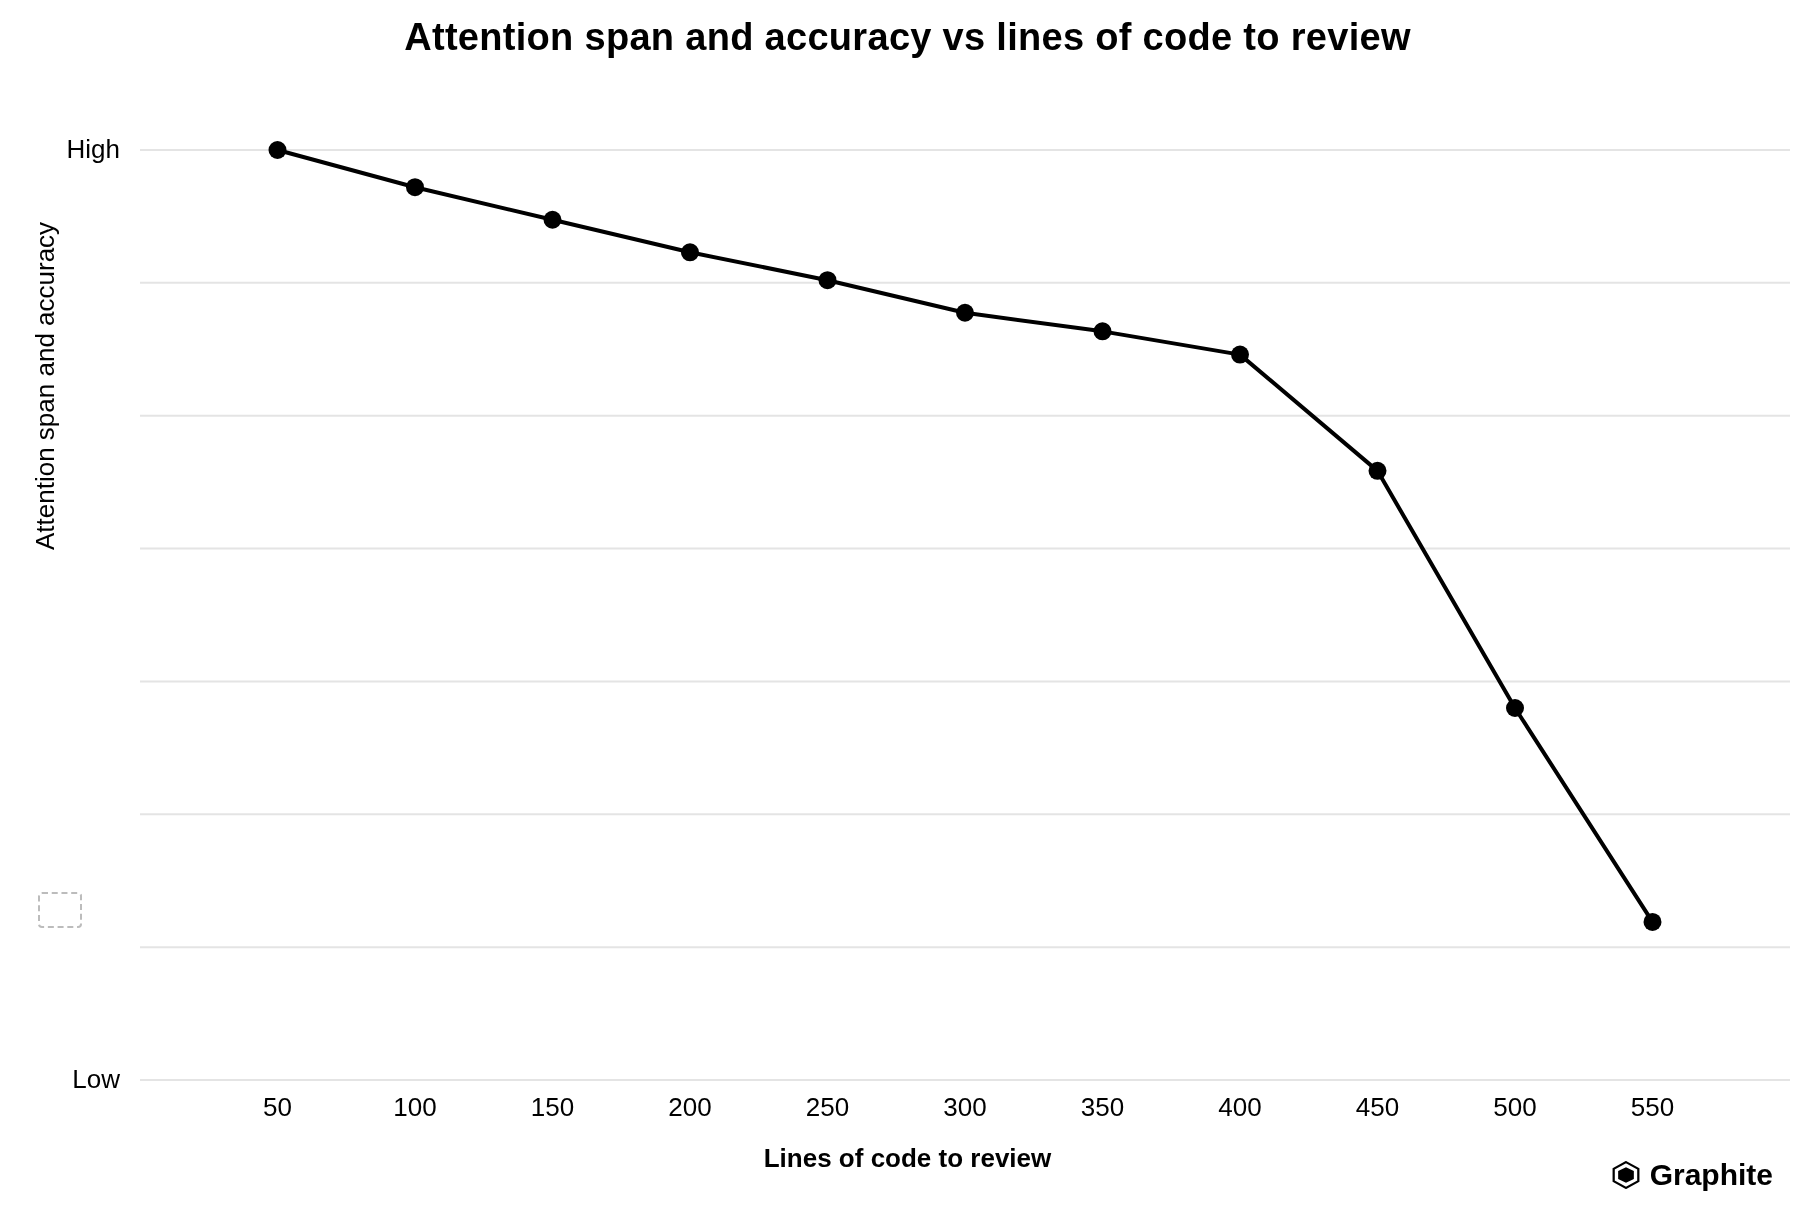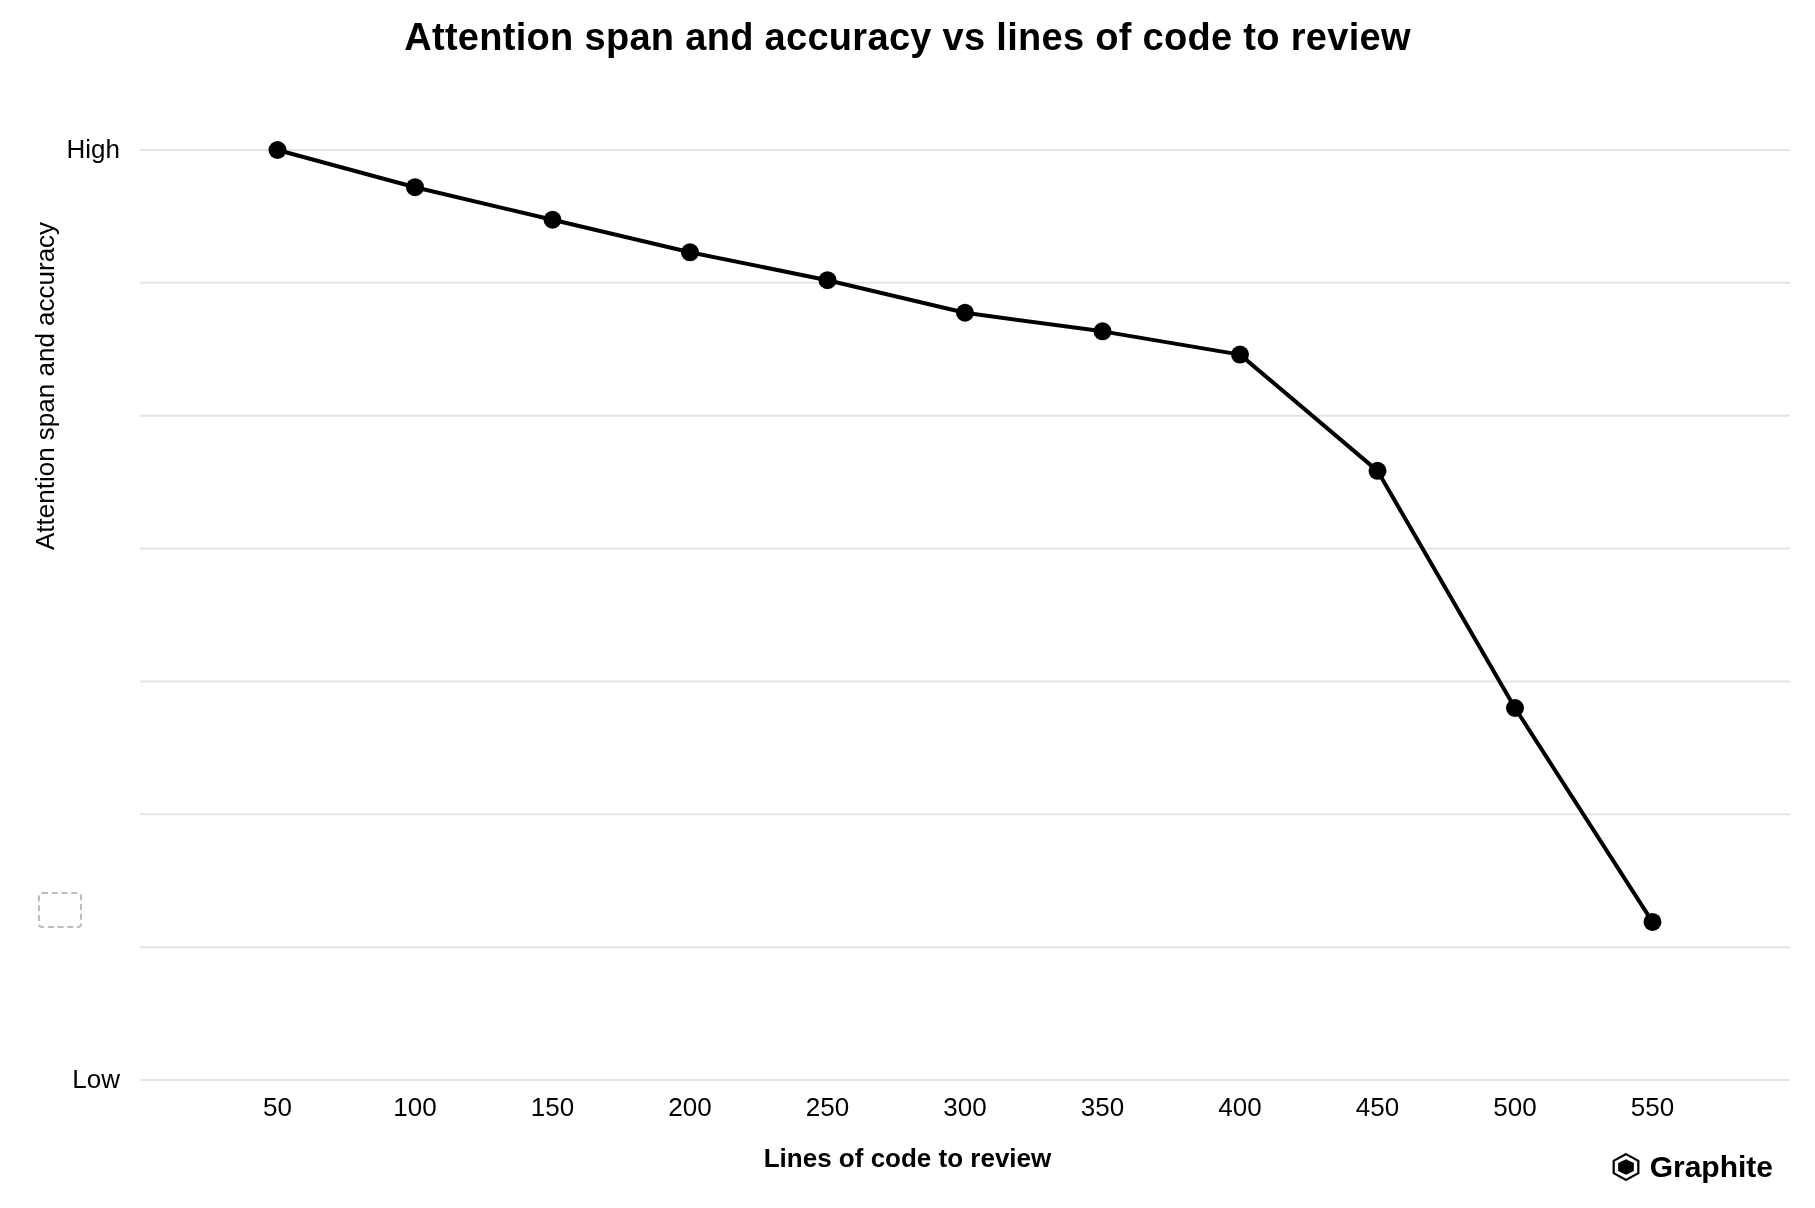--- a/index.html
+++ b/index.html
@@ -50,21 +50,21 @@
     font-size: 26px;
     font-weight: 700;
   }
   .tick {
     font-size: 26px;
     fill: #000;
   }
   .brand {
     position: absolute;
     right: 42px;
-    bottom: 24px;
+    bottom: 16px;
     display: flex;
     align-items: center;
     gap: 10px;
     font-size: 30px;
     font-weight: 600;
   }
   .dashed-rect {
     position: absolute;
     left: 38px;
     top: 892px;

